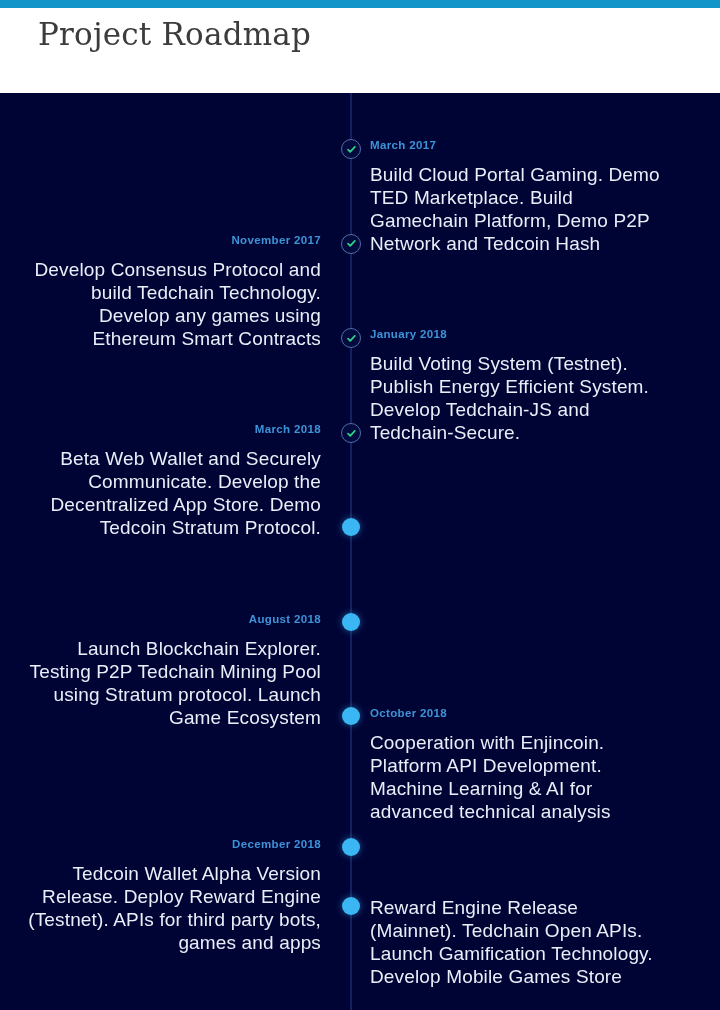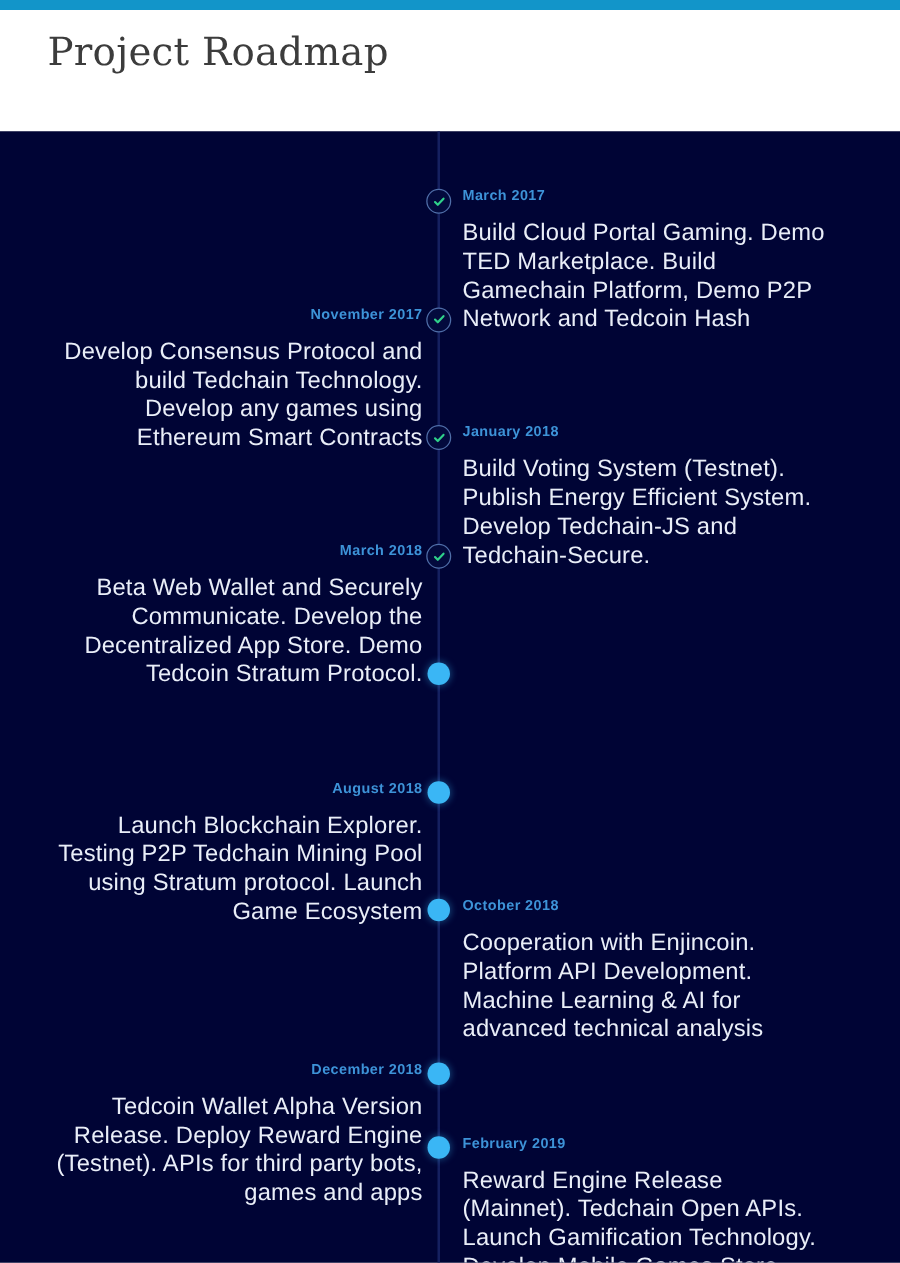--- a/index.html
+++ b/index.html
@@ -16,24 +16,24 @@
 
   
   #top-accent-bar {
     width: 720px;
     height: 8px;
     background: #1295c9;
   }
 
   
   #page-header {
-    height: 97px;
+    height: 85px;
     background: #ffffff;
     box-sizing: border-box;
-    padding: 12px 0 0 38px;
+    padding: 4px 0 0 38px;
   }
   #page-title {
     font-family: "DejaVu Serif", "Liberation Serif", serif;
     font-size: 31px;
     line-height: 44px;
     color: #3c3c3c;
     letter-spacing: 0.2px;
     font-weight: 400;
     white-space: nowrap;
   }
@@ -67,21 +67,21 @@
   .milestone .side {
     position: absolute;
     top: 0;
     width: 300px;
   }
   .milestone.right .side {
     left: 370px;
     text-align: left;
   }
   .milestone.left .side {
-    left: 38px;
+    left: 21px;
     text-align: right;
   }
 
   .ms-date {
     font-size: 11.5px;
     font-weight: bold;
     color: #3d93d8;
     letter-spacing: 0.35px;
     line-height: 14px;
     margin: 0 0 11px 0;
@@ -208,18 +208,17 @@
       <div class="milestone left" style="top: 707.9px; margin-top: 36px;">
         <div class="marker pending" style="top: 1px;"><span></span></div>
         <div class="side">
           <div class="ms-date">December 2018</div>
           <div class="ms-desc">Tedcoin Wallet Alpha Version Release. Deploy Reward Engine (Testnet). APIs for third party bots, games and apps</div>
         </div>
       </div>
       <div class="milestone right" style="top: 802.6px;">
         <div class="marker pending" style="top: 1px;"><span></span></div>
         <div class="side">
-          <div class="ms-date">February 2019</div>
           <div class="ms-desc">Reward Engine Release (Mainnet). Tedchain Open APIs. Launch Gamification Technology. Develop Mobile Games Store</div>
         </div>
       </div>
     </div>
 </div>
 
 </body></html>

